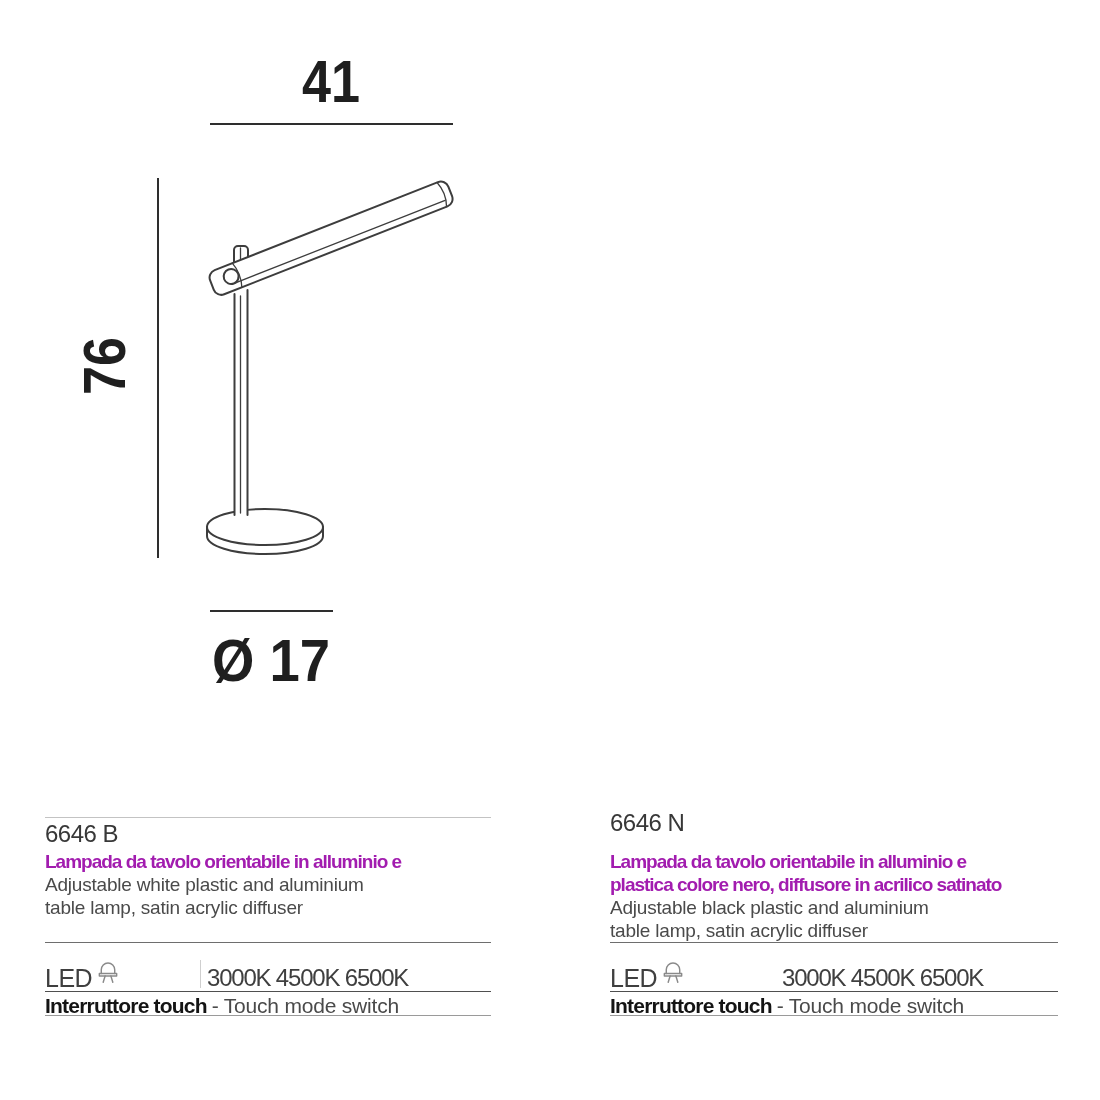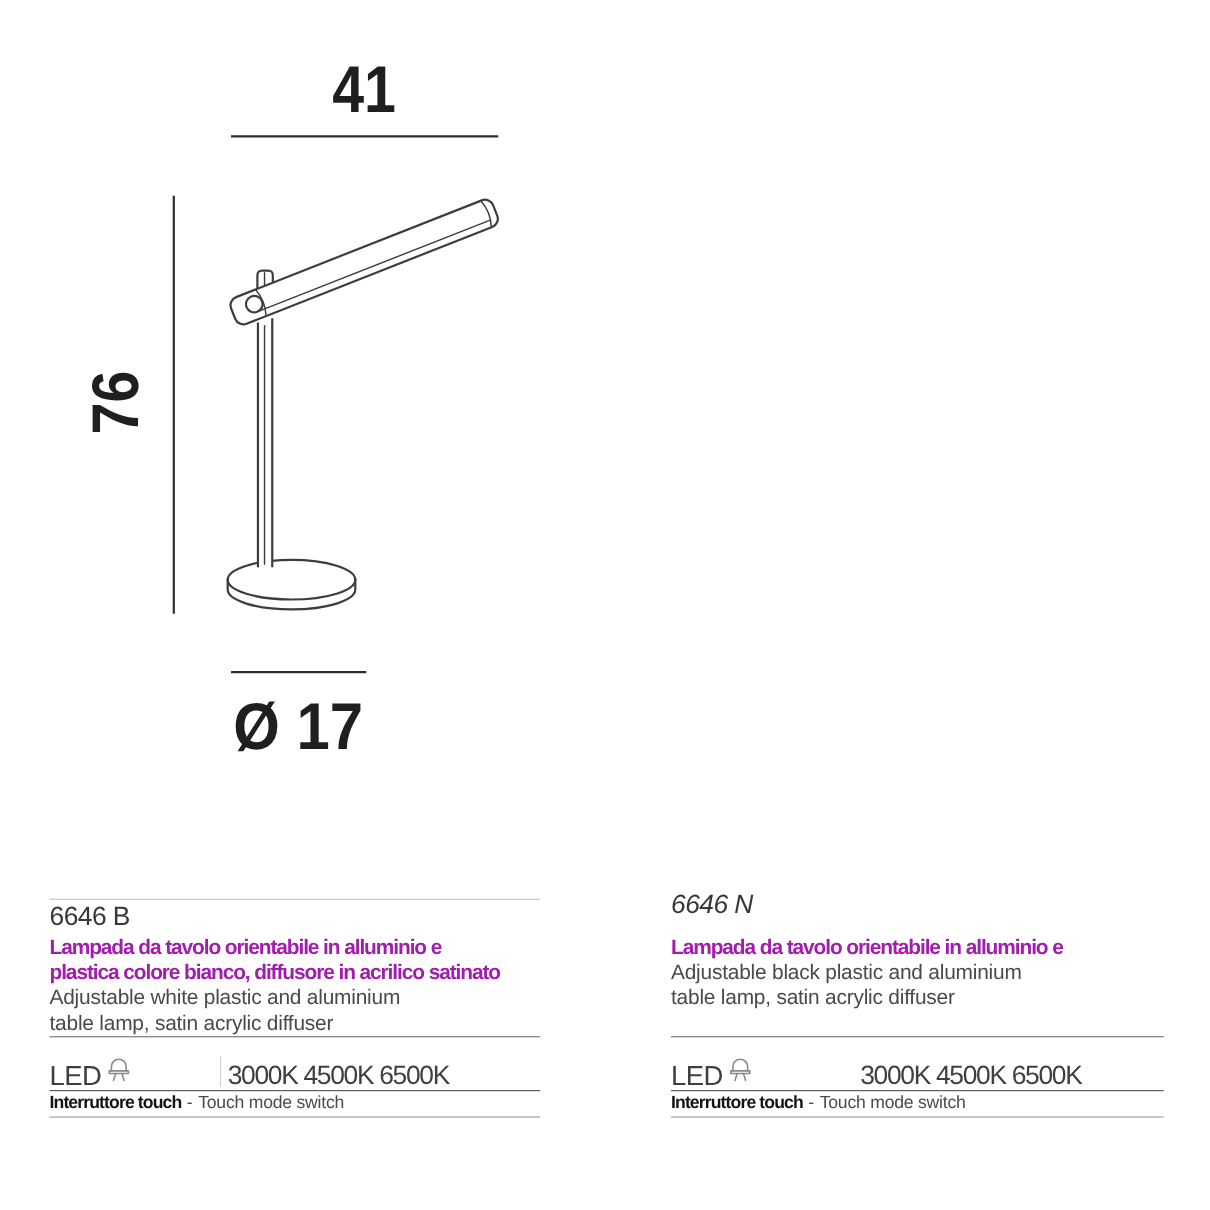--- a/index.html
+++ b/index.html
@@ -20,32 +20,32 @@
   .product-col{position:absolute;top:800px;height:270px;}
   #col-left{left:45px;width:446px;}
   #col-right{left:610px;width:448px;}
   .rule{position:absolute;left:0;right:0;height:1px;background:#9a9a9a;}
   .rule-top{top:17px;background:#c3c3c3;}
   .rule-desc{top:142px;background:#6e6e6e;}
   .rule-led{top:191px;background:#4f4f4f;}
   .rule-switch{top:215px;background:#9a9a9a;}
   .prod-code{position:absolute;left:0;font-size:24px;color:#383838;letter-spacing:-0.5px;white-space:nowrap;}
   #col-left .prod-code{top:20px;}
-  #col-right .prod-code{top:9px;font-style:italic;}
+  #col-right .prod-code{top:9px;}
   .desc{position:absolute;left:0;top:50px;line-height:23px;font-size:19px;white-space:nowrap;}
   .desc .it{font-weight:bold;color:#a21caf;letter-spacing:-1px;}
   .desc .en{color:#4a4a4a;letter-spacing:-0.2px;}
   .led-row{position:absolute;left:0;right:0;top:152px;height:40px;}
   .led-label{position:absolute;left:0;top:12px;font-size:25px;color:#3f3f3f;letter-spacing:-0.5px;}
   .led-icon{position:absolute;left:52px;top:10px;}
   .vsep{position:absolute;left:155px;top:8px;height:28px;width:1px;background:#cfcfcf;}
   .temps{position:absolute;top:12px;font-size:24px;color:#3f3f3f;letter-spacing:-1.2px;white-space:nowrap;}
   #col-left .temps{left:162px;}
   #col-right .temps{left:172px;}
-  .switch-row{position:absolute;left:0;top:194px;font-size:16px;white-space:nowrap;}
+  .switch-row{position:absolute;left:0;top:194px;font-size:21px;white-space:nowrap;}
   .sw-it{font-weight:bold;color:#141414;letter-spacing:-0.8px;}
   .sw-sep{color:#4a4a4a;margin:0 5px;}
   .sw-en{color:#4a4a4a;letter-spacing:-0.2px;}
   .logo-row{position:absolute;left:0;top:221px;display:flex;align-items:center;gap:1px;}
   .logo-text{font-size:27px;font-weight:bold;color:var(--eco-green);letter-spacing:-1px;line-height:28px;}
 </style>
 </head>
 <body>
 
 <div class="page" style="--eco-green: #3fa53a; --stroke-col: #3d3d3d;">
@@ -85,21 +85,20 @@
 
     <line class="dim-line" x1="210" y1="611" x2="333" y2="611"></line>
     <text class="dim-text" x="271" y="681" text-anchor="middle" textLength="118" lengthAdjust="spacingAndGlyphs">Ø 17</text>
   </svg>
 
   <div class="product-col" id="col-left">
     <div class="rule rule-top"></div>
     <div class="prod-code">6646 B</div>
     <div class="desc">
       <div class="it">Lampada da tavolo orientabile in alluminio e</div>
-      <div class="it">plastica colore bianco, diffusore in acrilico satinato</div>
       <div class="en">Adjustable white plastic and aluminium</div>
       <div class="en">table lamp, satin acrylic diffuser</div>
     </div>
     <div class="rule rule-desc"></div>
     <div class="led-row">
       <span class="led-label">LED</span>
       <span class="led-icon">
         <svg width="22" height="25" viewBox="0 0 22 26" fill="none" stroke="#8a8a8a" stroke-width="1.5" stroke-linecap="round" stroke-linejoin="round">
           <path d="M4,12 L4,8 A7,7 0 0 1 18,8 L18,12"></path>
           <path d="M2,12 H20 V14.5 H2 Z"></path>
@@ -123,20 +122,21 @@
         </svg>
       </span>
       <span class="logo-text">LED</span>
     </div>
   </div>
 
   <div class="product-col" id="col-right">
     <div class="prod-code">6646 N</div>
     <div class="desc">
       <div class="it">Lampada da tavolo orientabile in alluminio e</div>
+      <div class="it">plastica colore nero, diffusore in acrilico satinato</div>
       <div class="en">Adjustable black plastic and aluminium</div>
       <div class="en">table lamp, satin acrylic diffuser</div>
     </div>
     <div class="rule rule-desc"></div>
     <div class="led-row">
       <span class="led-label">LED</span>
       <span class="led-icon">
         <svg width="22" height="25" viewBox="0 0 22 26" fill="none" stroke="#8a8a8a" stroke-width="1.5" stroke-linecap="round" stroke-linejoin="round">
           <path d="M4,12 L4,8 A7,7 0 0 1 18,8 L18,12"></path>
           <path d="M2,12 H20 V14.5 H2 Z"></path>

